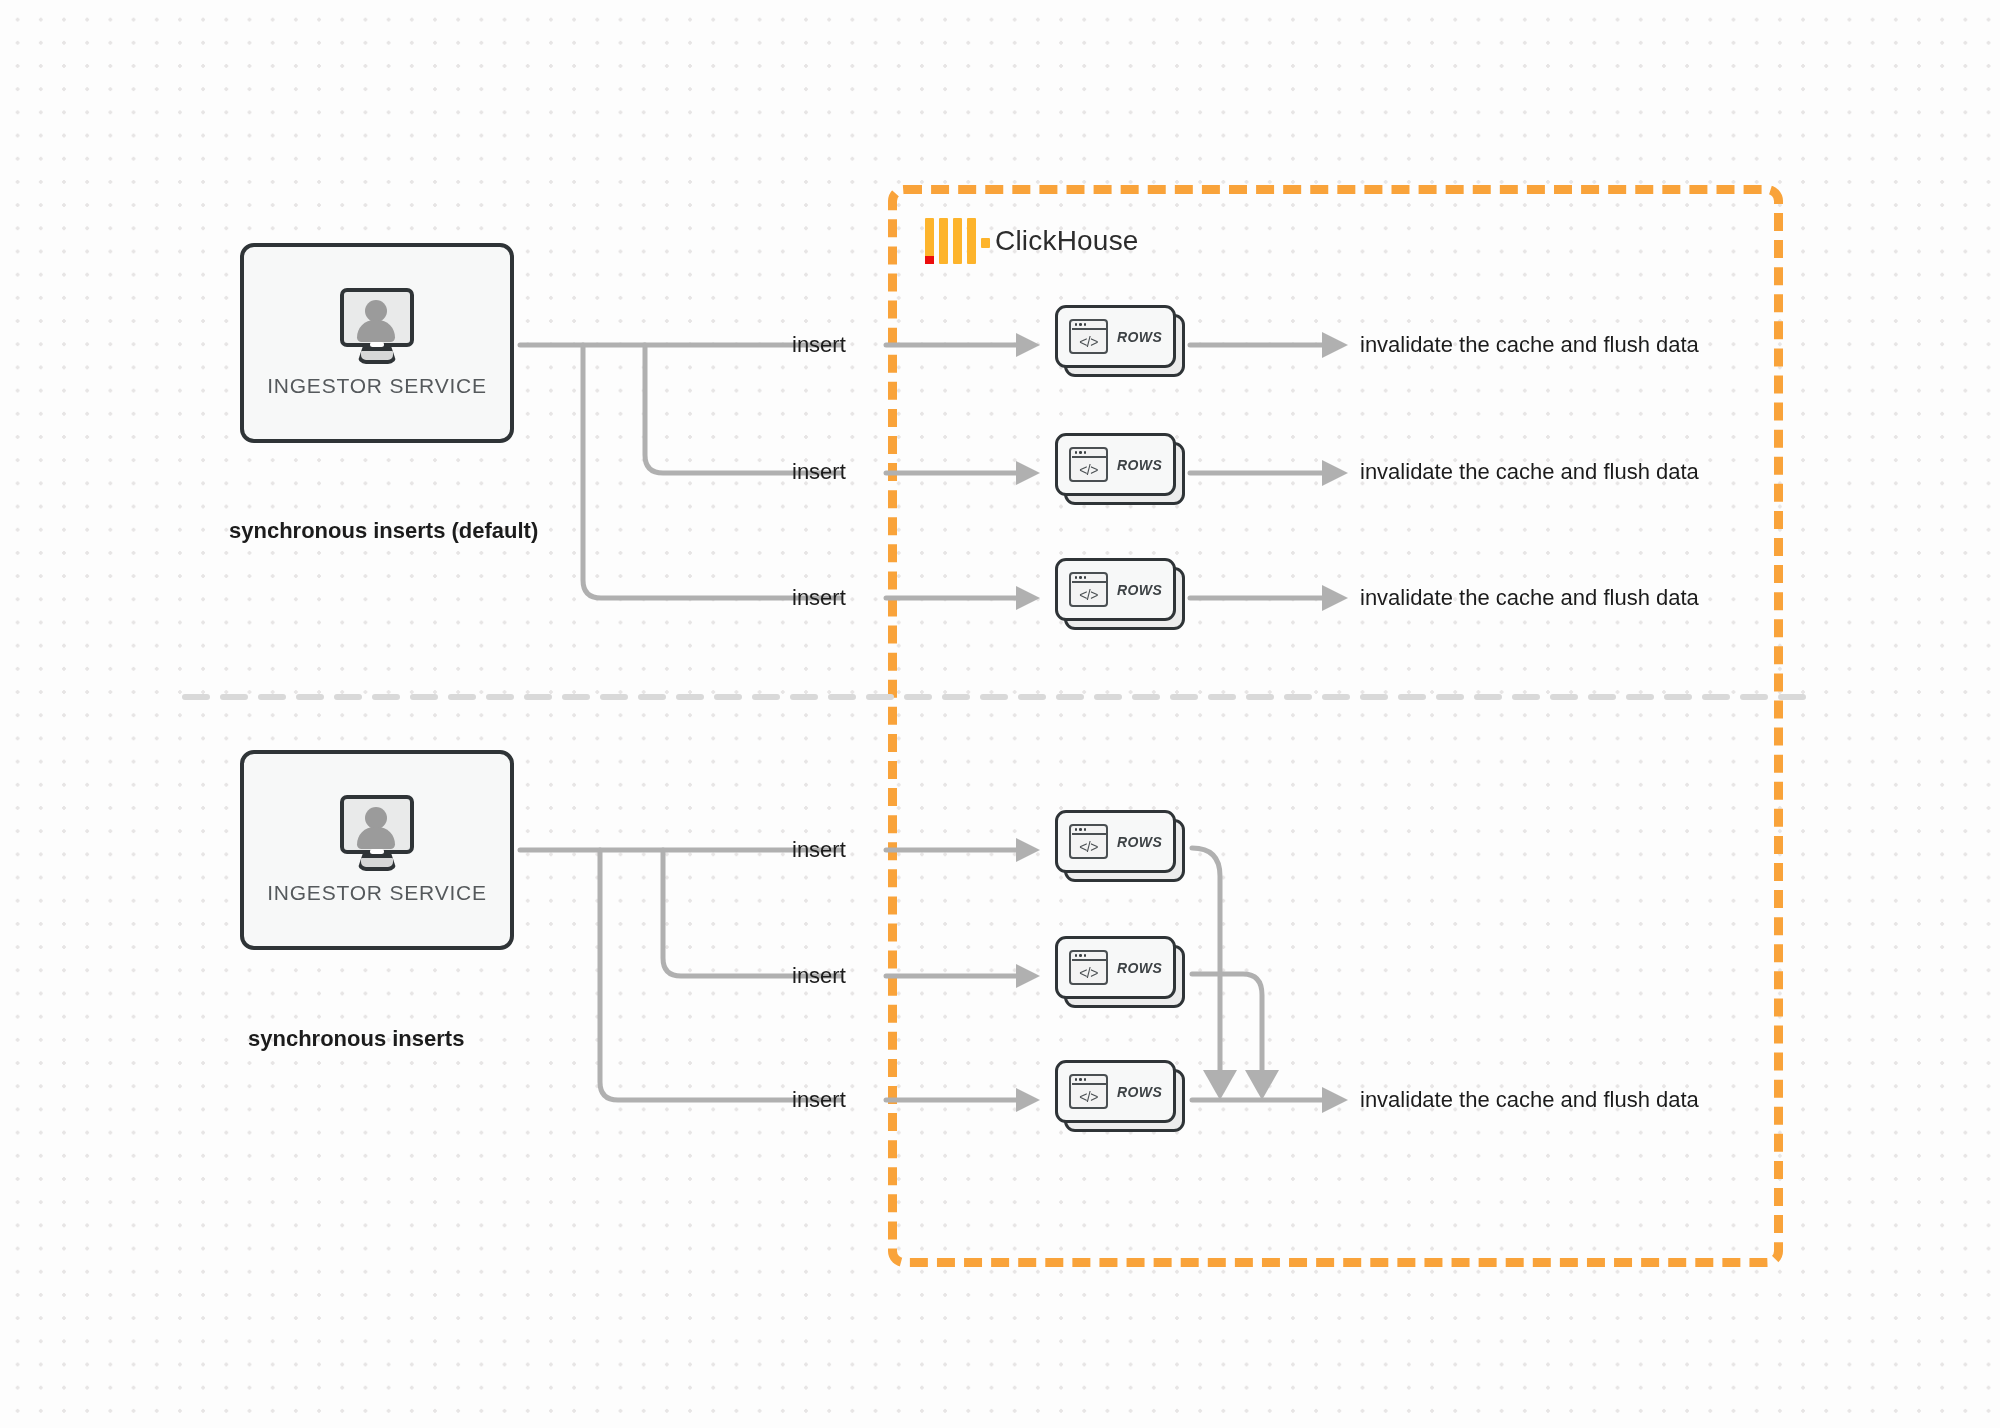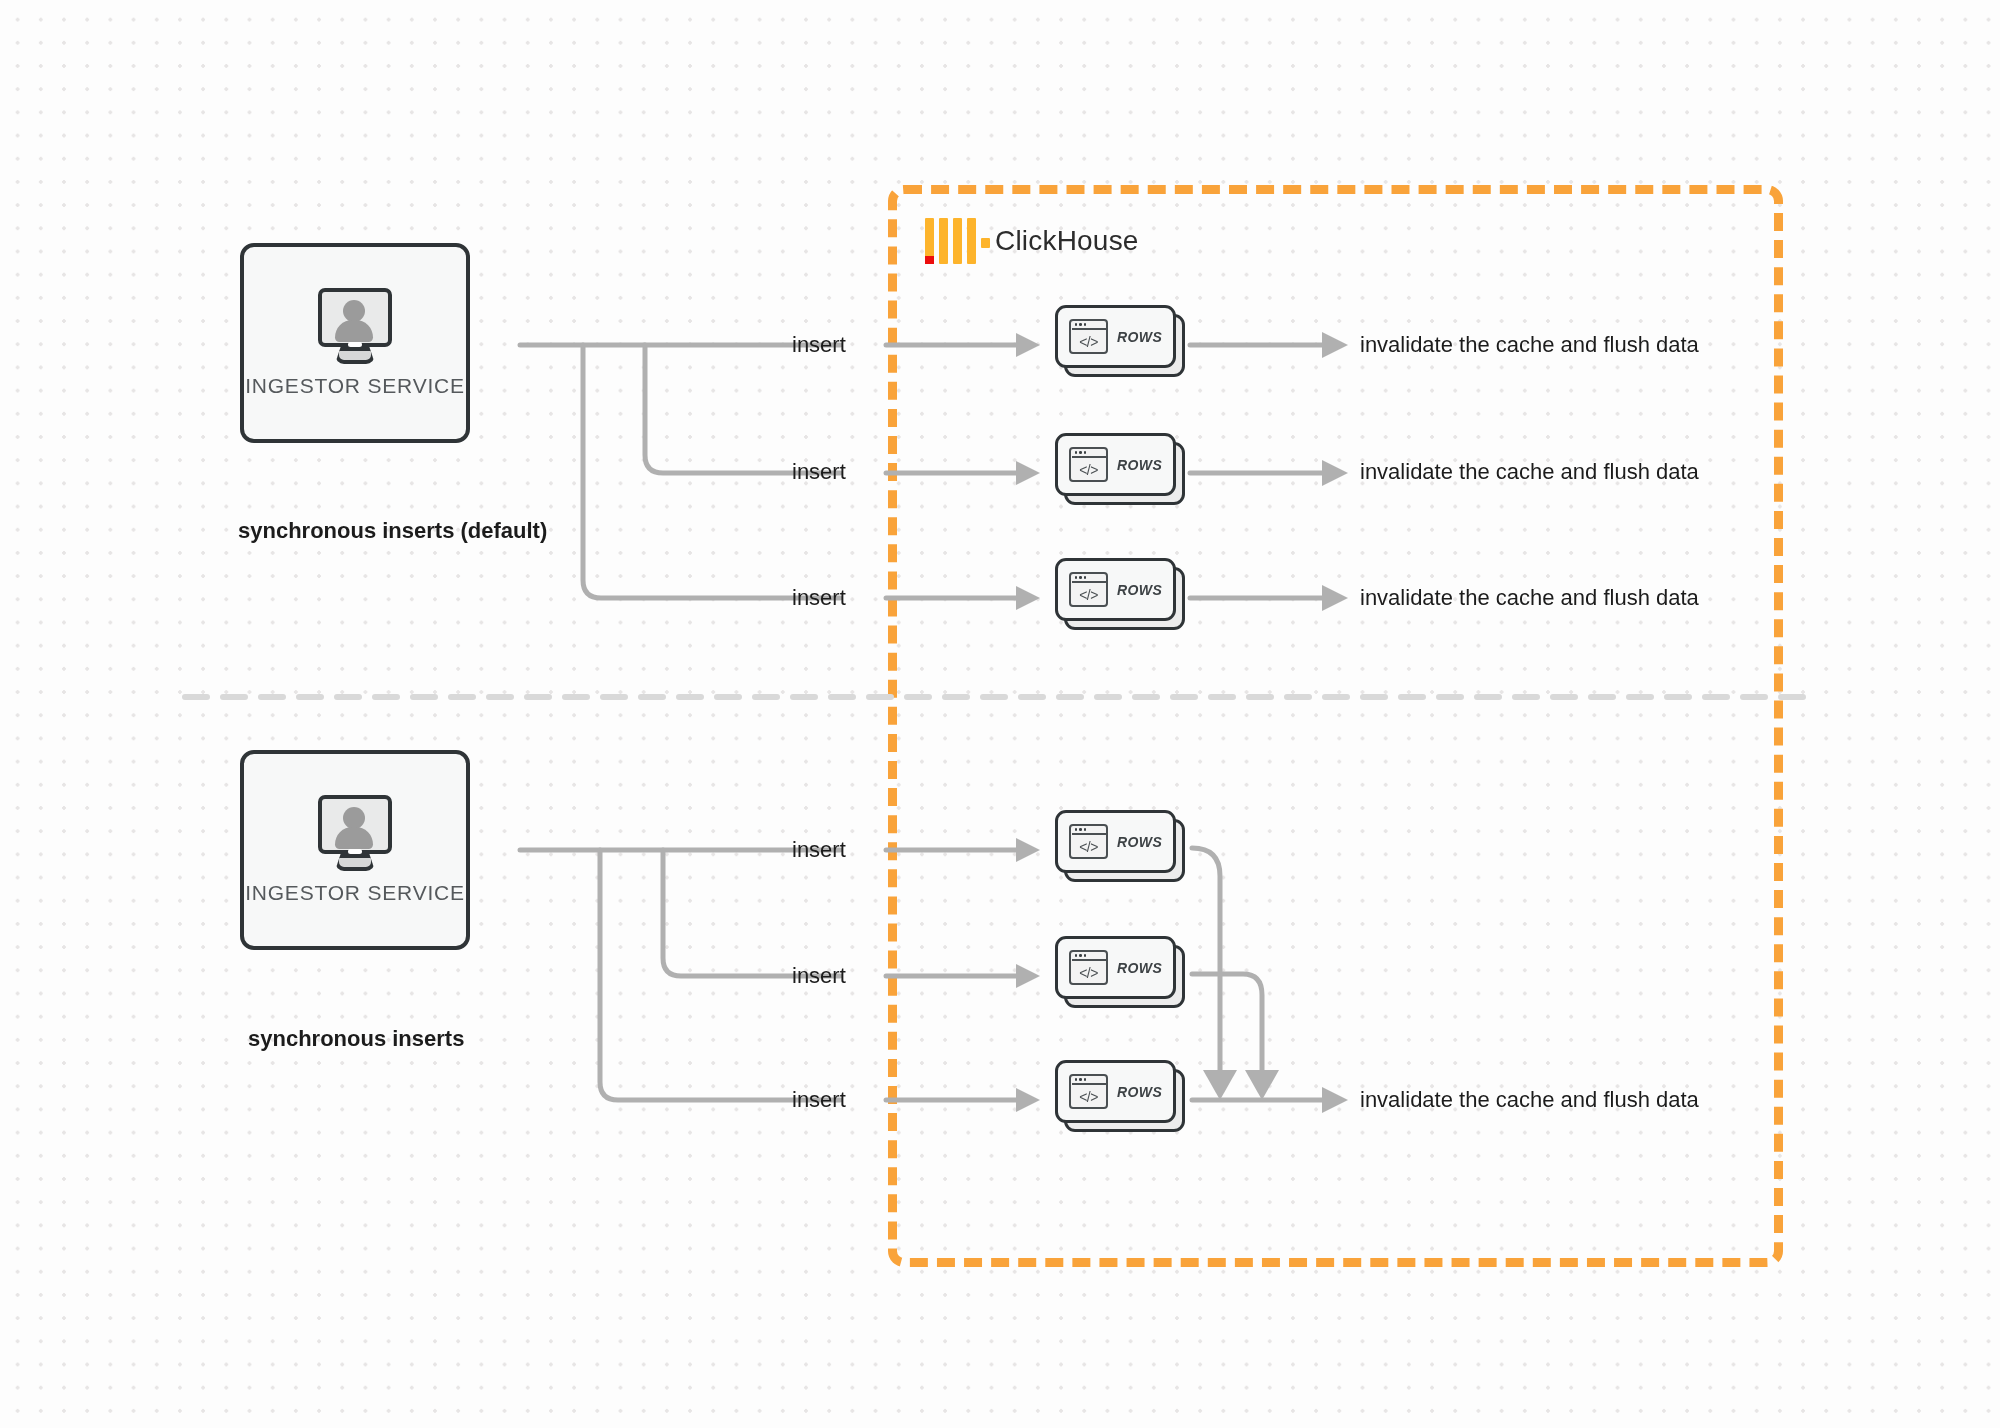--- a/index.html
+++ b/index.html
@@ -77,21 +77,21 @@
   .ch-name {
     font-size: 28px;
     color: #2c2c2c;
     letter-spacing: 0.2px;
     white-space: nowrap;
   }
 
   
   .ingestor {
     position: absolute;
-    width: 230px;
+    width: 274px;
     height: 200px;
     background: #f7f8f8;
     border: 4px solid #2f3437;
     border-radius: 14px;
     box-sizing: border-box;
     display: flex;
     flex-direction: column;
     align-items: center;
     justify-content: center;
   }
@@ -152,21 +152,21 @@
   }
 
   
   .caption {
     position: absolute;
     font-size: 22px;
     font-weight: bold;
     color: #1c1c1c;
     white-space: nowrap;
   }
-  .caption.sync  { left: 229px; top: 518px; margin-left: 9px; }
+  .caption.sync  { left: 229px; top: 518px; }
   .caption.async { left: 248px; top: 1026px; }
 
   
   .rows-card {
     position: absolute;
     width: 130px;
     height: 72px;
   }
   .rows-card .back {
     position: absolute;

